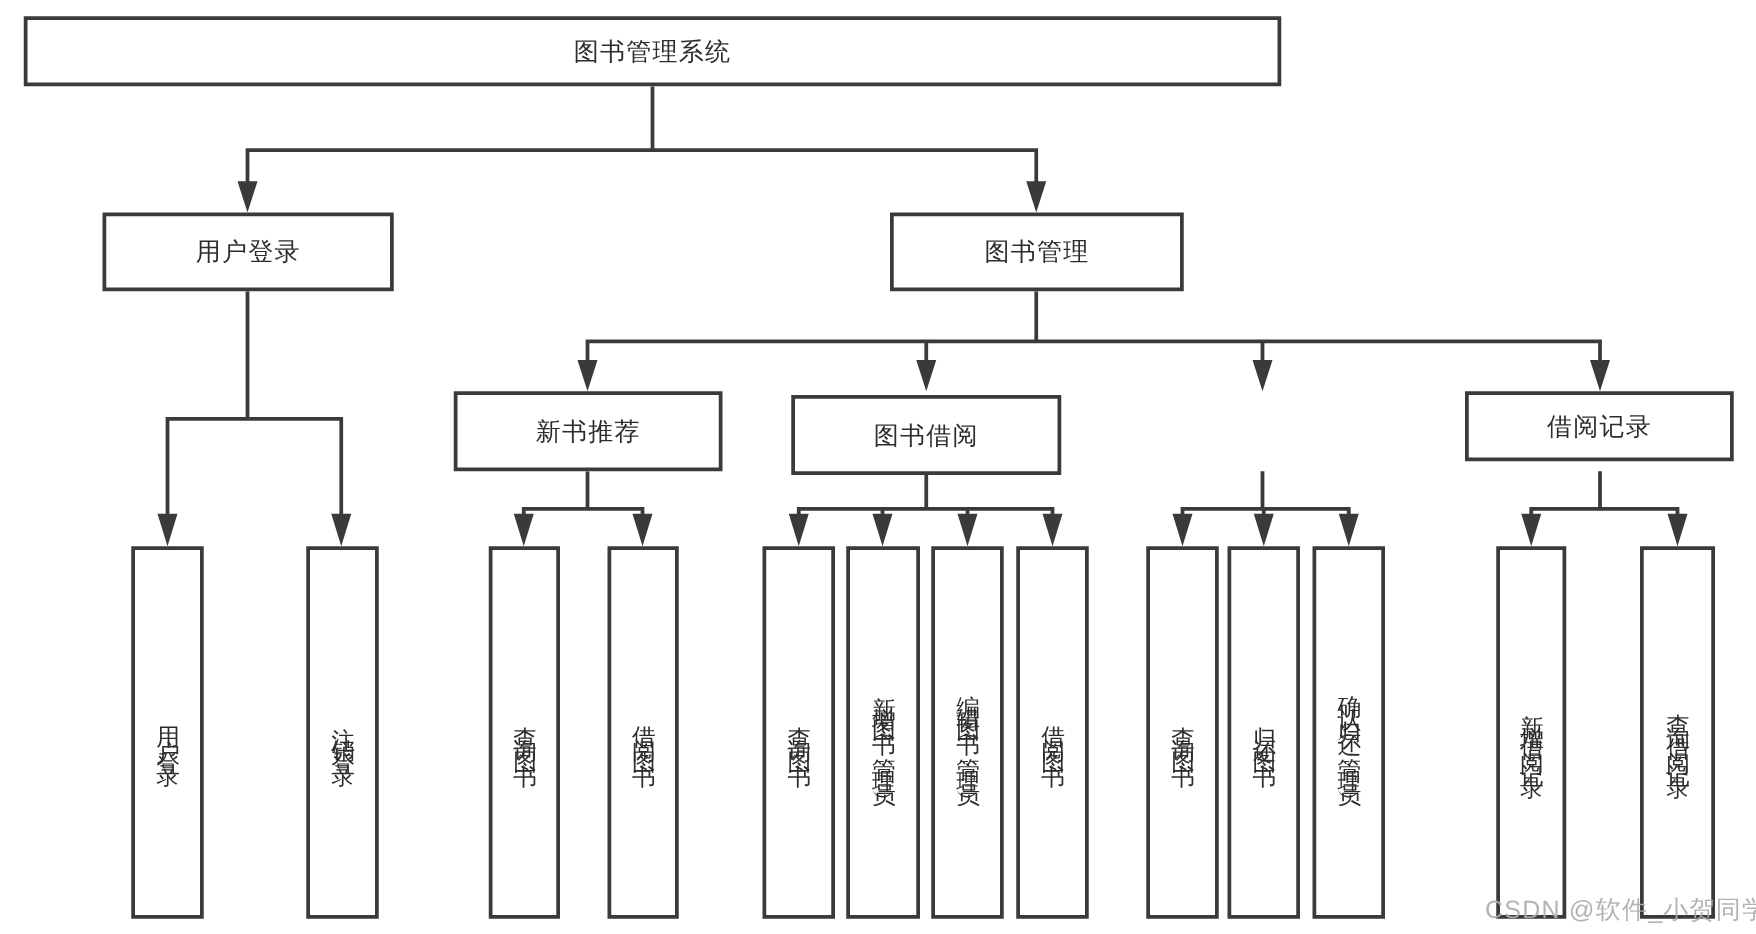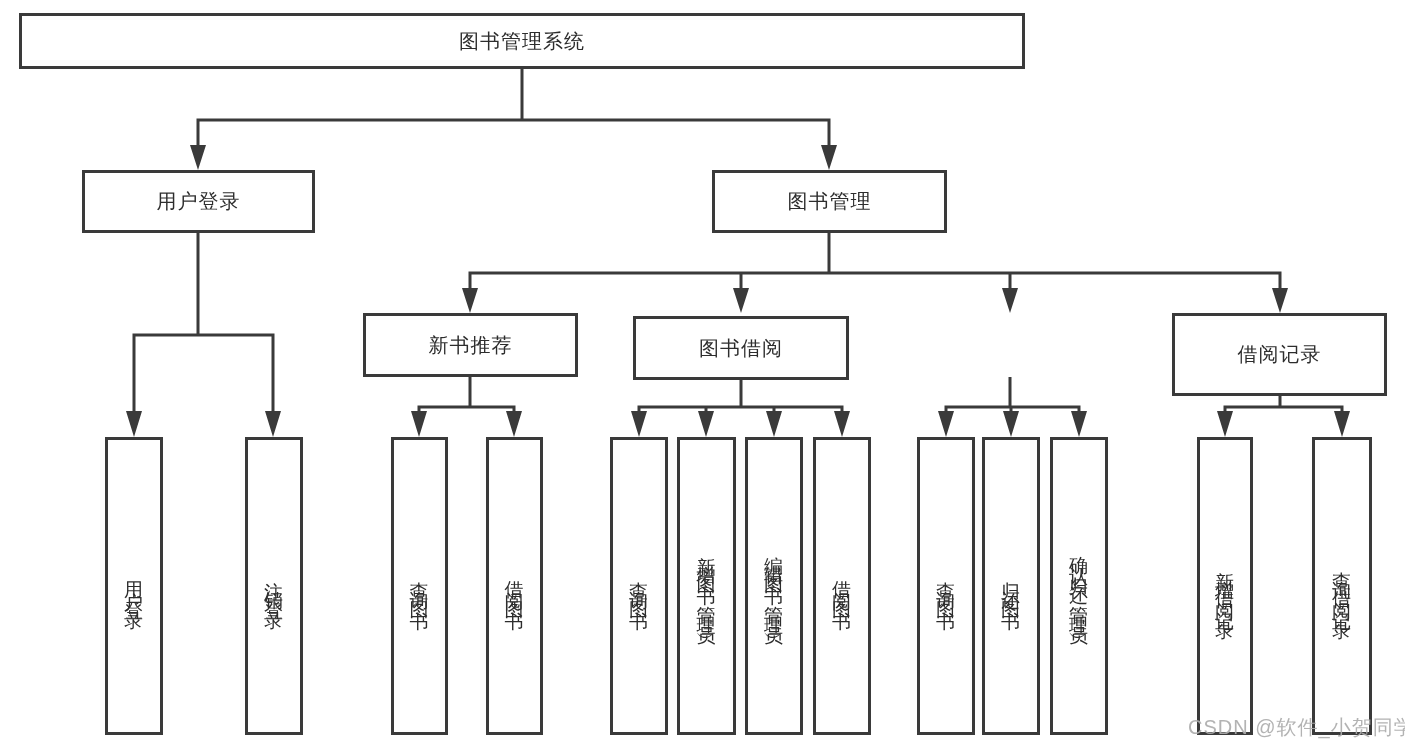--- a/index.html
+++ b/index.html
@@ -73,21 +73,21 @@
     </g>
   </svg>
 
   <div class="node" style="left:19px;top:13px;width:1006px;height:56px">图书管理系统</div>
 
   <div class="node" style="left:82px;top:170px;width:233px;height:63px">用户登录</div>
   <div class="node" style="left:712px;top:170px;width:235px;height:63px">图书管理</div>
 
   <div class="node" style="left:363px;top:313px;width:215px;height:64px">新书推荐</div>
   <div class="node" style="left:633px;top:316px;width:216px;height:64px">图书借阅</div>
-  <div class="node" style="left:1172px;top:313px;width:215px;height:83px">借阅记录</div>
+  <div class="node" style="left:1172px;top:313px;width:215px;height:56px">借阅记录</div>
 
   <div class="node v" style="left:105px;top:437px;width:58px;height:298px">用户登录</div>
   <div class="node v" style="left:245px;top:437px;width:58px;height:298px">注销登录</div>
 
   <div class="node v" style="left:391px;top:437px;width:57px;height:298px">查询图书</div>
   <div class="node v" style="left:486px;top:437px;width:57px;height:298px">借阅图书</div>
 
   <div class="node v" style="left:610px;top:437px;width:58px;height:298px">查询图书</div>
   <div class="node v" style="left:677px;top:437px;width:59px;height:298px">新增图书（管理员）</div>
   <div class="node v" style="left:745px;top:437px;width:58px;height:298px">编辑图书（管理员）</div>

